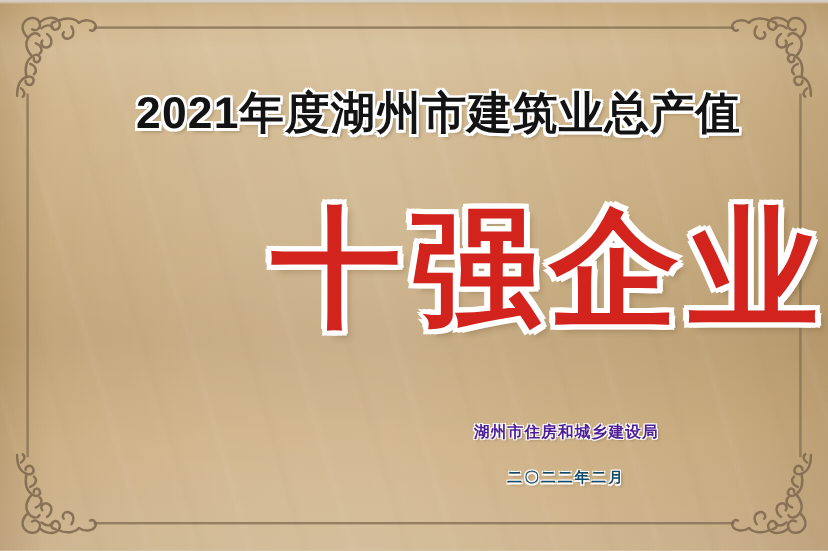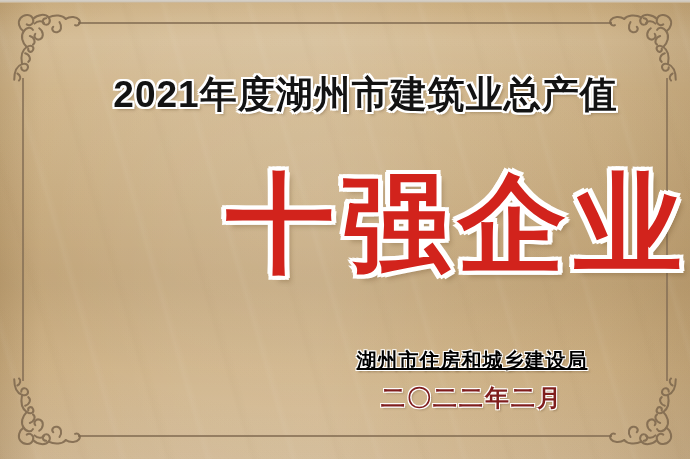--- a/index.html
+++ b/index.html
@@ -179,39 +179,38 @@
   .signature {
     position: absolute;
     right: 88px;
     top: 346px;
     text-align: center;
     width: 260px;
   }
   .sig-org {
     font-family: "Liberation Sans", "DejaVu Sans", sans-serif;
     font-weight: 700;
-    font-size: 20px;
+    font-size: 13px;
     line-height: 28px;
     letter-spacing: 1px;
-    color: #000000;
+    color: #4c1d95;
     white-space: nowrap;
     text-shadow:
       -1px -1px 0 #ffffff, 1px -1px 0 #ffffff,
       -1px  1px 0 #ffffff, 1px  1px 0 #ffffff,
        2px  2px 2px rgba(90,66,34,0.32);
-    text-decoration: underline;
   }
   .sig-date {
     margin-top: 10px;
     font-family: "Liberation Sans", "DejaVu Sans", sans-serif;
     font-weight: 700;
-    font-size: 24px;
+    font-size: 12px;
     line-height: 28px;
     letter-spacing: 2px;
-    color: #7f1d1d;
+    color: #0c4a6e;
     white-space: nowrap;
     text-shadow:
       -1px -1px 0 #ffffff, 1px -1px 0 #ffffff,
       -1px  1px 0 #ffffff, 1px  1px 0 #ffffff,
        2px  2px 2px rgba(90,66,34,0.32);
   }
 </style>
 </head>
 <body>
 

